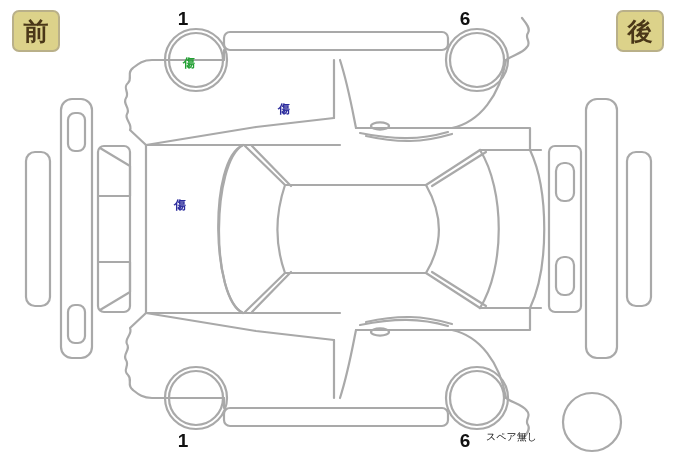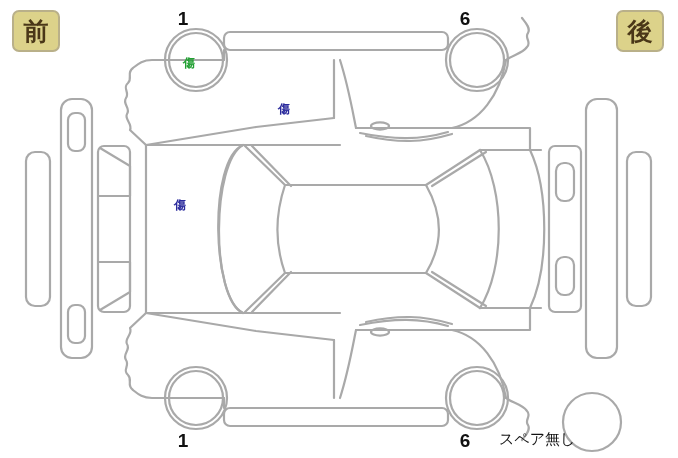--- a/index.html
+++ b/index.html
@@ -46,22 +46,22 @@
     width:30px;
   }
   #num-fl{left:168px;top:9px;}
   #num-fr{left:450px;top:9px;}
   #num-rl{left:168px;top:431px;}
   #num-rr{left:450px;top:431px;}
 
   
   #spare-label{
     position:absolute;
-    left:499px;top:432px;
-    font-size:15px;
+    left:486px;top:432px;
+    font-size:10px;
     color:#111111;
     font-family:"DejaVu Sans","Liberation Sans",sans-serif;
     line-height:1;
     white-space:nowrap;
   }
 
   
   .damage{
     position:absolute;
     font-family:"DejaVu Sans","Liberation Sans",sans-serif;

